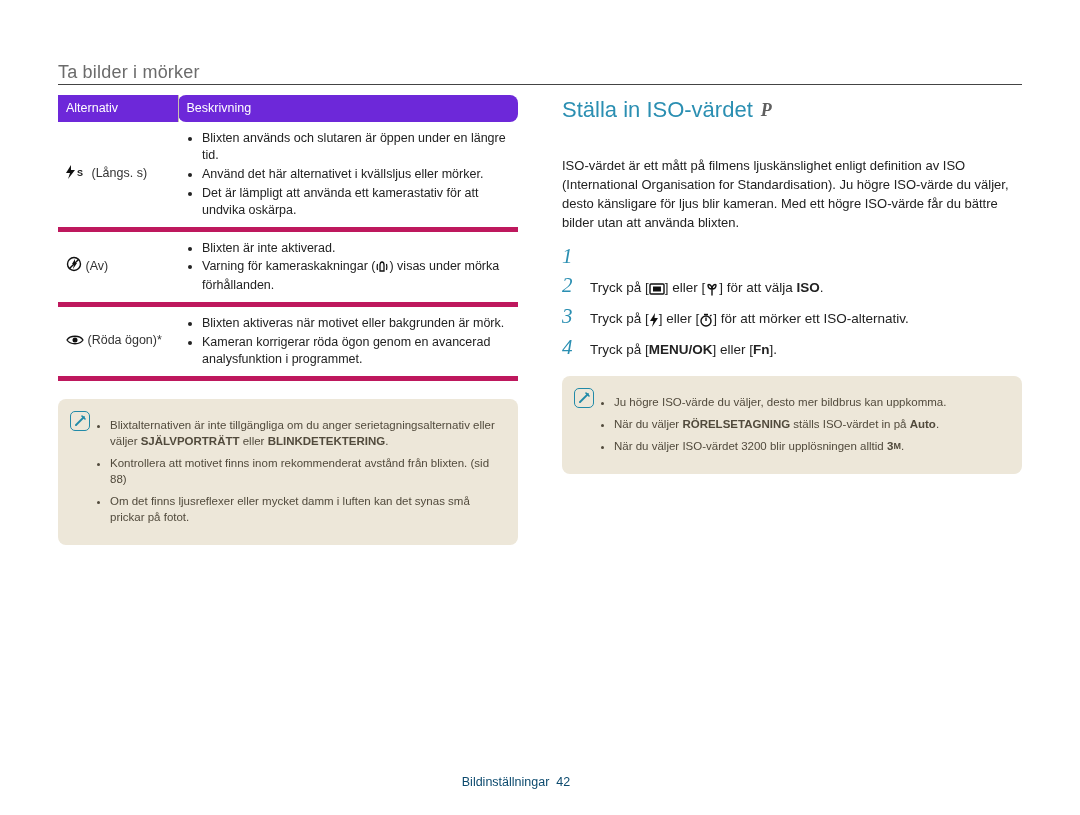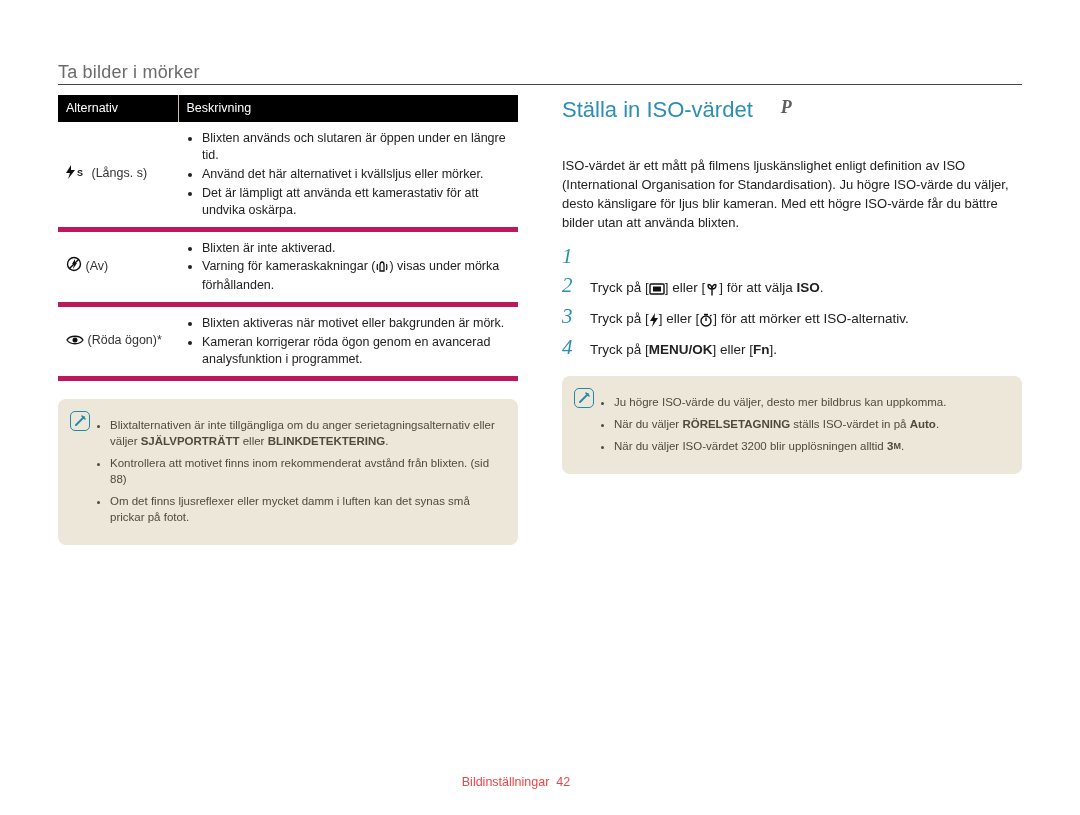--- a/index.html
+++ b/index.html
@@ -28,28 +28,28 @@
   }
   .col { flex: 1 1 50%; }
 
   
   table.opts {
     width: 100%;
     border-collapse: collapse;
     font-size: 12.5px;
   }
   table.opts th {
-    background: #000000;
+    background: #6d28d9;
     color: #fff;
     font-weight: 400;
     text-align: left;
     padding: 5px 8px;
     border-right: 1px solid #c8bfae;
   }
-  table.opts th:last-child { border-right: none; }
+  table.opts th:last-child { border-right: none; border-radius: 8px; }
   table.opts td {
     border-bottom: 5px solid #be185d;
     padding: 6px 6px 6px 8px;
     vertical-align: middle;
   }
   table.opts td.alt-cell {
     width: 120px;
     white-space: nowrap;
     color: #333;
   }
@@ -92,21 +92,22 @@
   }
   .note-box .note-icon svg { display: block; }
 
   
   .section-heading {
     font-size: 22px;
     color: #2b8fb2;
     font-weight: 400;
     margin-bottom: 10px;
     display: flex;
-    gap: 28px;
+    align-items: center;
+    gap: 8px;
   }
   .mode-badge {
     font-family: "Times New Roman", serif;
     font-style: italic;
     font-weight: 700;
     font-size: 18px;
     color: #5f5f5f;
   }
   .intro-text {
     font-size: 13px;
@@ -145,21 +146,21 @@
   .note-box.right { margin-top: 16px; }
 
   
   .page-footer {
     position: absolute;
     bottom: 24px;
     left: 0;
     width: 1032px;
     text-align: center;
     font-size: 12.5px;
-    color: #ef4444;
+    color: #0c4a6e;
   }
 
   .icon-inline {
     display: inline-block;
     vertical-align: -2px;
   }
 </style>
 </head>
 <body>
 

